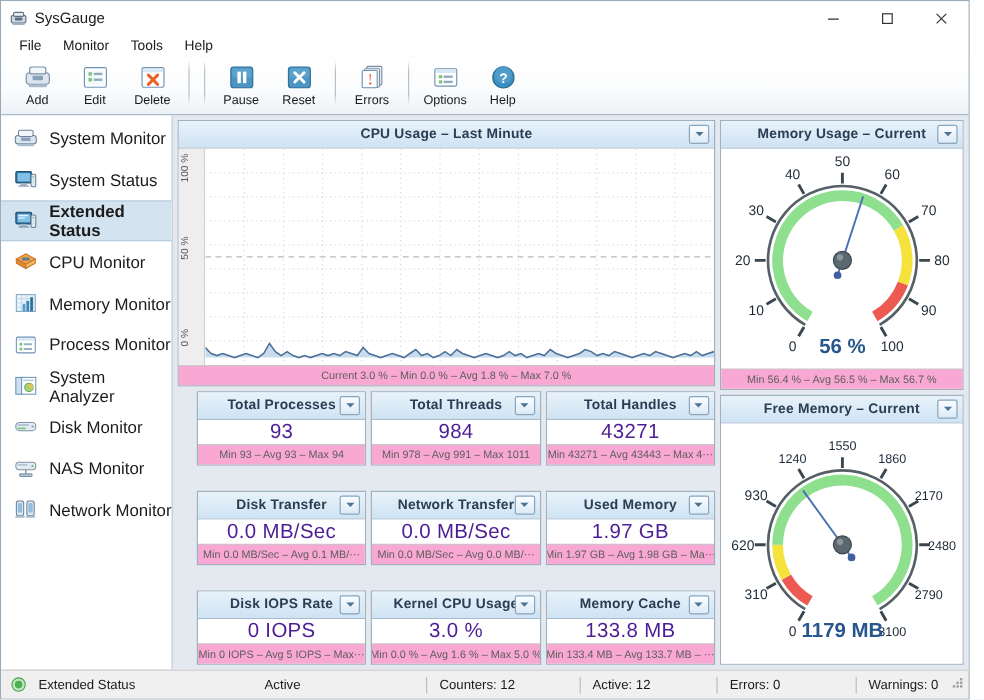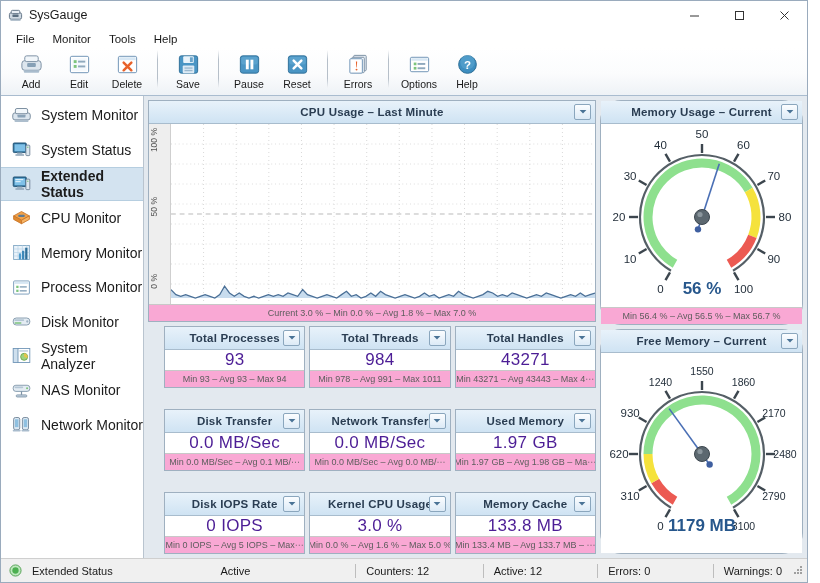--- a/index.html
+++ b/index.html
@@ -168,21 +168,21 @@
   
   .stat-rows { flex: 1 1 auto; display: flex; flex-direction: column; gap: 21px; min-height: 0; margin-left: 16px; }
   .stat-row { flex: 1 1 0; display: flex; gap: 4px; min-height: 0; }
   .stat-panel { flex: 1 1 0; min-width: 0; }
   .stat-value {
     height: 100%; display: flex; align-items: center; justify-content: center;
     font-size: 17px; color: #4c1d95; letter-spacing: .3px;
   }
 
   
-  .gauge-panel { flex: 1 1 0; border-radius: 21px; }
+  .gauge-panel { flex: 1 1 0; }
   .gauge-body { display: flex; align-items: center; justify-content: center; }
   .gauge-body svg { display: block; }
 
   
   .statusbar {
     height: 24px; flex: 0 0 24px;
     background: #f0f0f0;
     border-top: 1px solid #cfcfcf;
     display: flex; align-items: center;
     font-size: 11px; color: #1a1a1a;
@@ -268,33 +268,20 @@
           <rect x="3.5" y="4.5" width="19" height="17" rx="1.5" fill="#fff" stroke="#6e93b5"></rect>
           <rect x="4.5" y="5.5" width="17" height="3" fill="#d7e7f4"></rect>
           <path d="M9 11 L17 19 M17 11 L9 19" stroke="#e8622a" stroke-width="2.6" stroke-linecap="round"></path>
         </svg>
       </span>
       <span class="tb-lbl">Delete</span>
     </div>
 
     <div class="tb-sep"></div>
 
-    <div class="tb-btn">
-      <span class="tb-ico">
-        <svg width="25" height="25" viewBox="0 0 26 26">
-          <rect x="3.5" y="4" width="19" height="18" rx="2" fill="#4a95c4" stroke="#2f6f99"></rect>
-          <rect x="7.5" y="4.5" width="11" height="7" rx="1" fill="#e9f3fa"></rect>
-          <rect x="14.5" y="5.5" width="3" height="5" fill="#6ba4ca"></rect>
-          <rect x="7" y="14" width="12" height="8" rx="1" fill="#dceaf5"></rect>
-          <rect x="8.8" y="16" width="8.4" height="1.4" fill="#9bb8ce"></rect>
-          <rect x="8.8" y="18.6" width="8.4" height="1.4" fill="#9bb8ce"></rect>
-        </svg>
-      </span>
-      <span class="tb-lbl">Save</span>
-    </div>
 
     <div class="tb-sep"></div>
 
 
     <div class="tb-btn">
       <span class="tb-ico">
         <svg width="25" height="25" viewBox="0 0 26 26">
           <rect x="3.5" y="4" width="19" height="18" rx="2.5" fill="#4a95c4" stroke="#2f6f99"></rect>
           <rect x="4.5" y="5" width="17" height="8" rx="2" fill="#63a8d2" opacity=".7"></rect>
           <rect x="9.2" y="8" width="3" height="10" fill="#ffffff"></rect>
@@ -446,40 +433,40 @@
             <rect x="6" y="14.5" width="2.6" height="2.6" fill="#7cc47c"></rect>
             <rect x="10" y="14.9" width="8" height="1.8" fill="#95aec2"></rect>
           </svg>
         </span>
         <span class="s-lbl">Process Monitor</span>
       </div>
 
       <div class="side-item">
         <span class="s-ico">
           <svg width="21" height="21" viewBox="0 0 24 24">
-            <rect x="2.5" y="8" width="19" height="8" rx="3.5" fill="#e4ecf3" stroke="#7d93a7"></rect>
-            <rect x="4" y="9.5" width="11" height="2" rx="1" fill="#b4c6d5"></rect>
-            <rect x="4" y="12.8" width="8" height="1.8" rx=".9" fill="#7cc47c"></rect>
-            <circle cx="18.6" cy="12" r="1.3" fill="#9fb3c4"></circle>
-          </svg>
-        </span>
-        <span class="s-lbl">Disk Monitor</span>
-      </div>
-
-      <div class="side-item">
-        <span class="s-ico">
-          <svg width="21" height="21" viewBox="0 0 24 24">
             <rect x="2.5" y="4" width="6" height="16" fill="#cfe0ee" stroke="#6e93b5"></rect>
             <rect x="8" y="4" width="13.5" height="16" fill="#ffffff" stroke="#6e93b5"></rect>
             <rect x="9.5" y="6" width="10" height="1.6" fill="#b9cddd"></rect>
             <circle cx="15" cy="13.5" r="4" fill="#9fd37f" stroke="#6aa44c"></circle>
             <path d="M15 13.5 L15 9.5 A4 4 0 0 1 18.6 15.2 Z" fill="#e8c44a"></path>
           </svg>
         </span>
         <span class="s-lbl">System Analyzer</span>
+      </div>
+
+      <div class="side-item">
+        <span class="s-ico">
+          <svg width="21" height="21" viewBox="0 0 24 24">
+            <rect x="2.5" y="8" width="19" height="8" rx="3.5" fill="#e4ecf3" stroke="#7d93a7"></rect>
+            <rect x="4" y="9.5" width="11" height="2" rx="1" fill="#b4c6d5"></rect>
+            <rect x="4" y="12.8" width="8" height="1.8" rx=".9" fill="#7cc47c"></rect>
+            <circle cx="18.6" cy="12" r="1.3" fill="#9fb3c4"></circle>
+          </svg>
+        </span>
+        <span class="s-lbl">Disk Monitor</span>
       </div>
 
       <div class="side-item">
         <span class="s-ico">
           <svg width="21" height="21" viewBox="0 0 24 24">
             <rect x="2.5" y="6" width="19" height="7" rx="3" fill="#e4ecf3" stroke="#7d93a7"></rect>
             <rect x="4" y="7.5" width="10" height="1.8" rx=".9" fill="#b4c6d5"></rect>
             <circle cx="18.4" cy="9.5" r="1.2" fill="#7cc47c"></circle>
             <line x1="12" y1="13" x2="12" y2="17" stroke="#7d93a7" stroke-width="1.4"></line>
             <rect x="6" y="17" width="12" height="2.4" rx="1" fill="#c3d3e0" stroke="#7d93a7"></rect>

